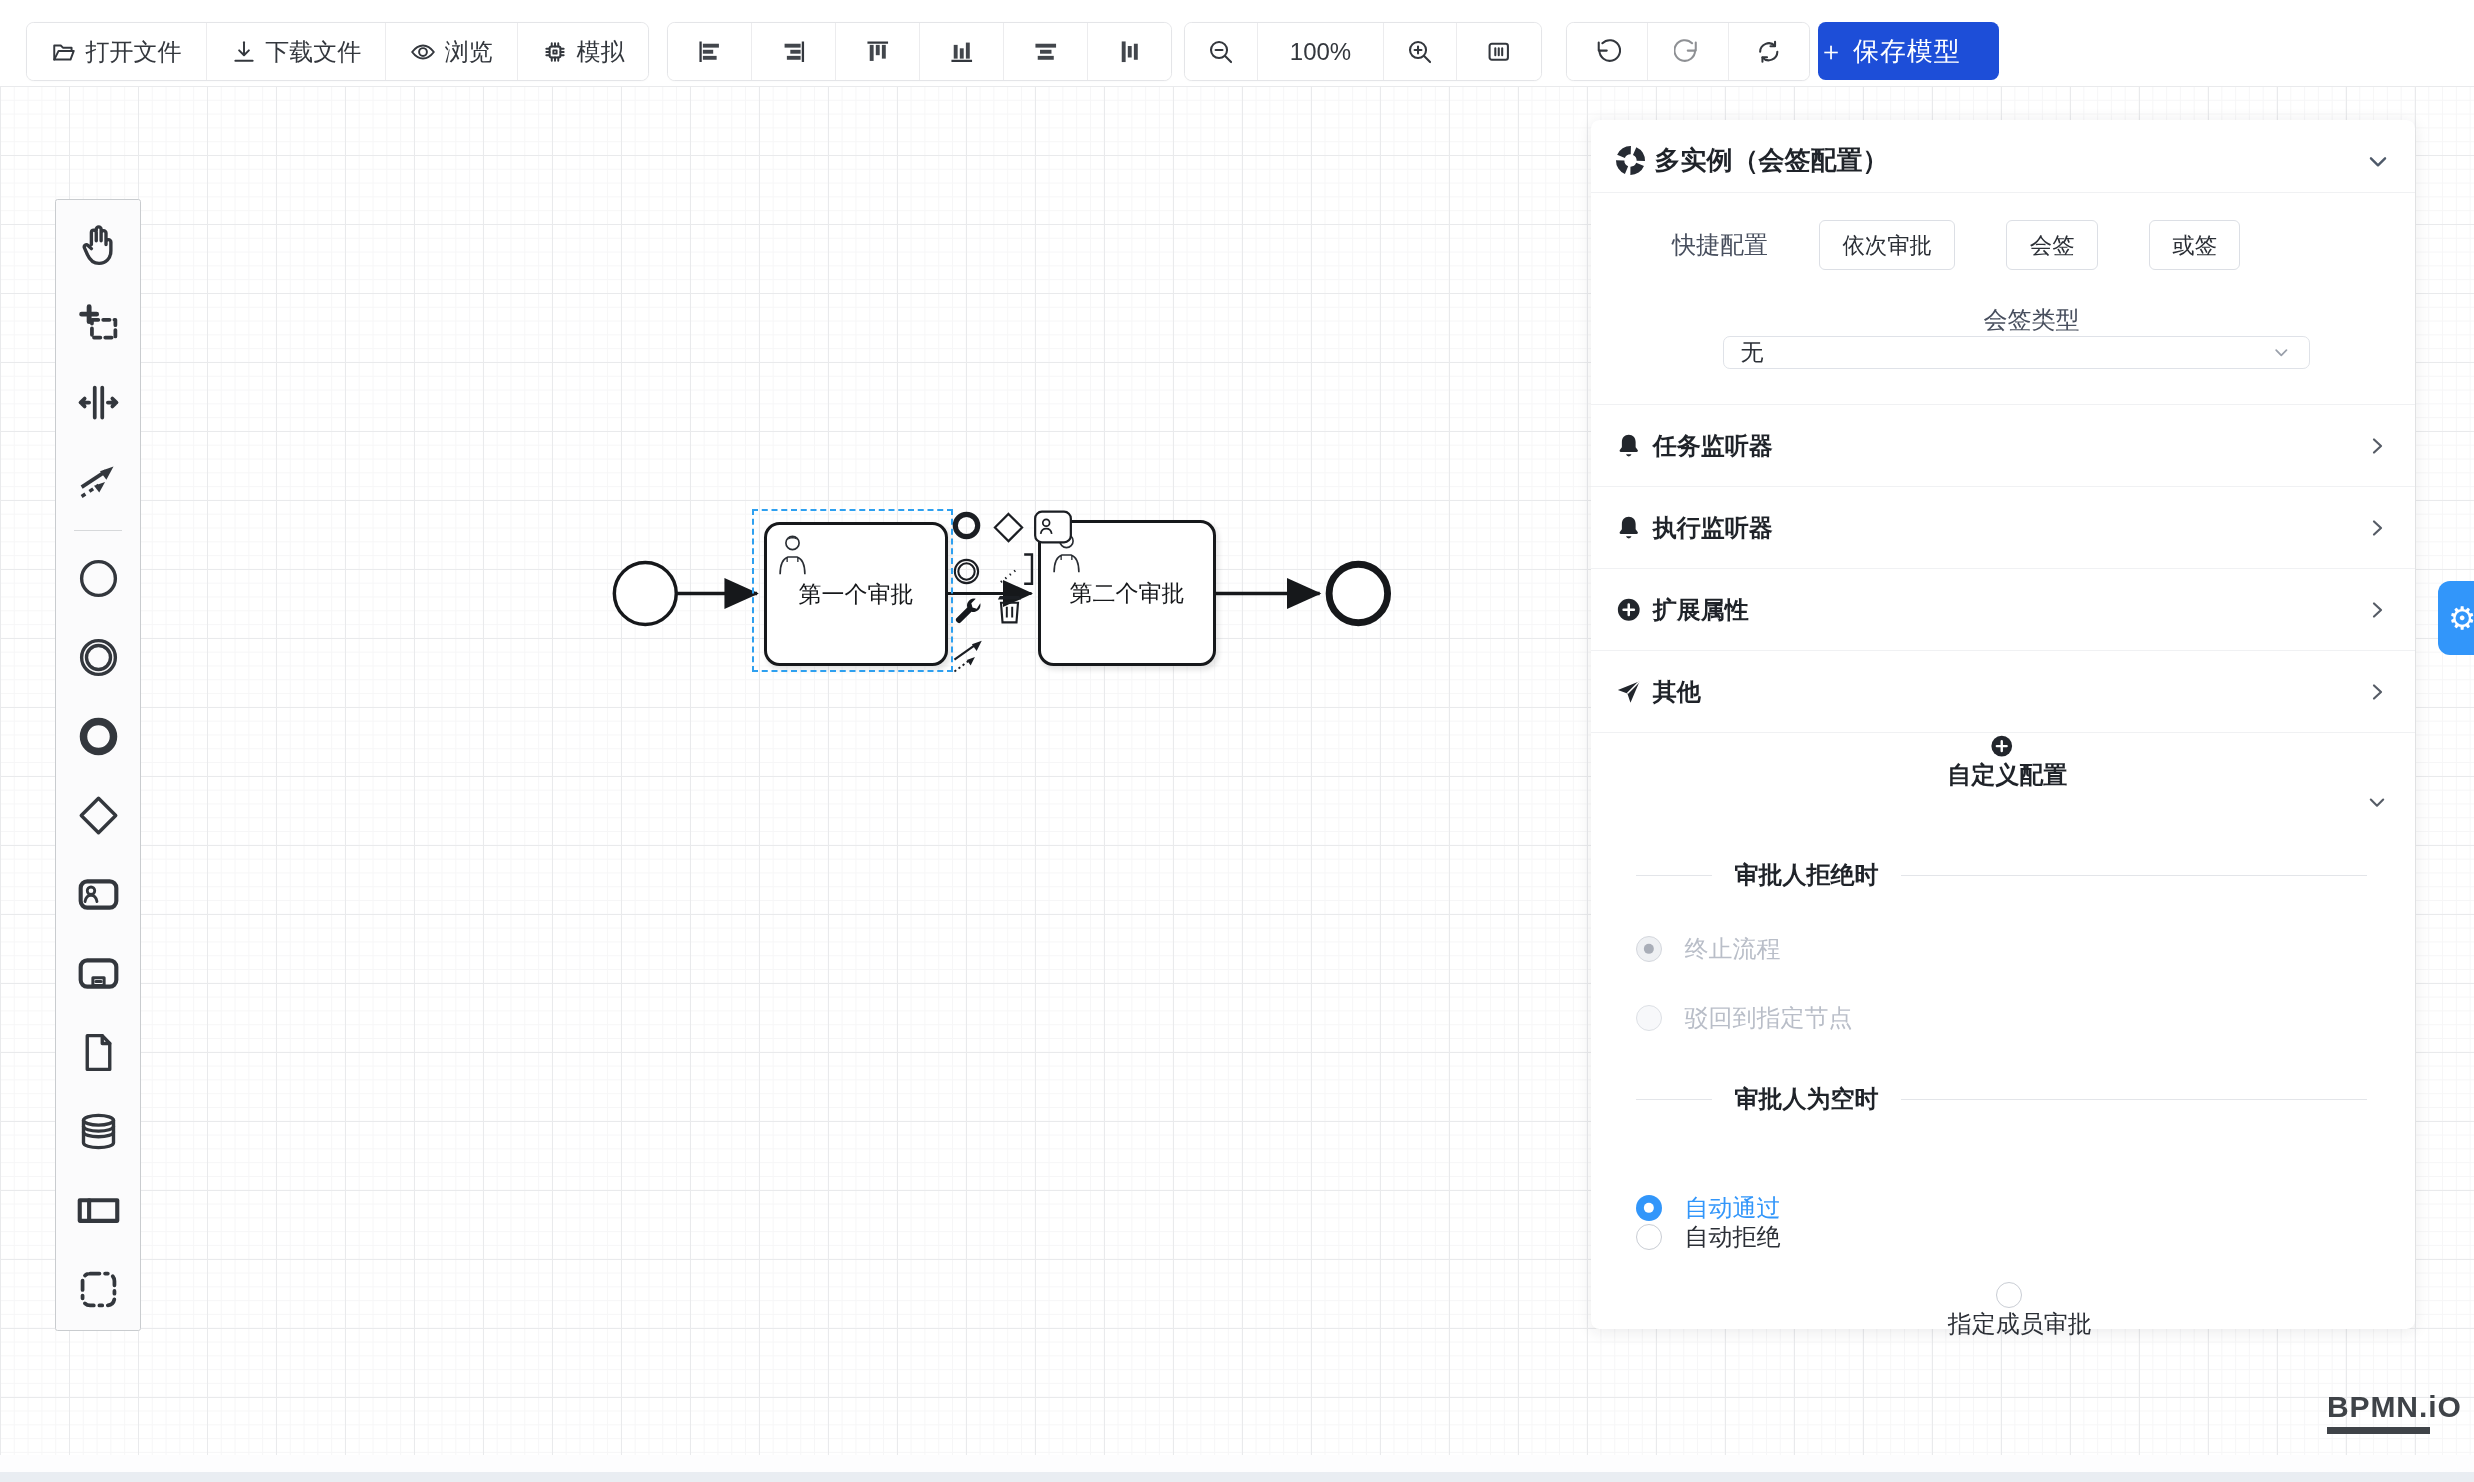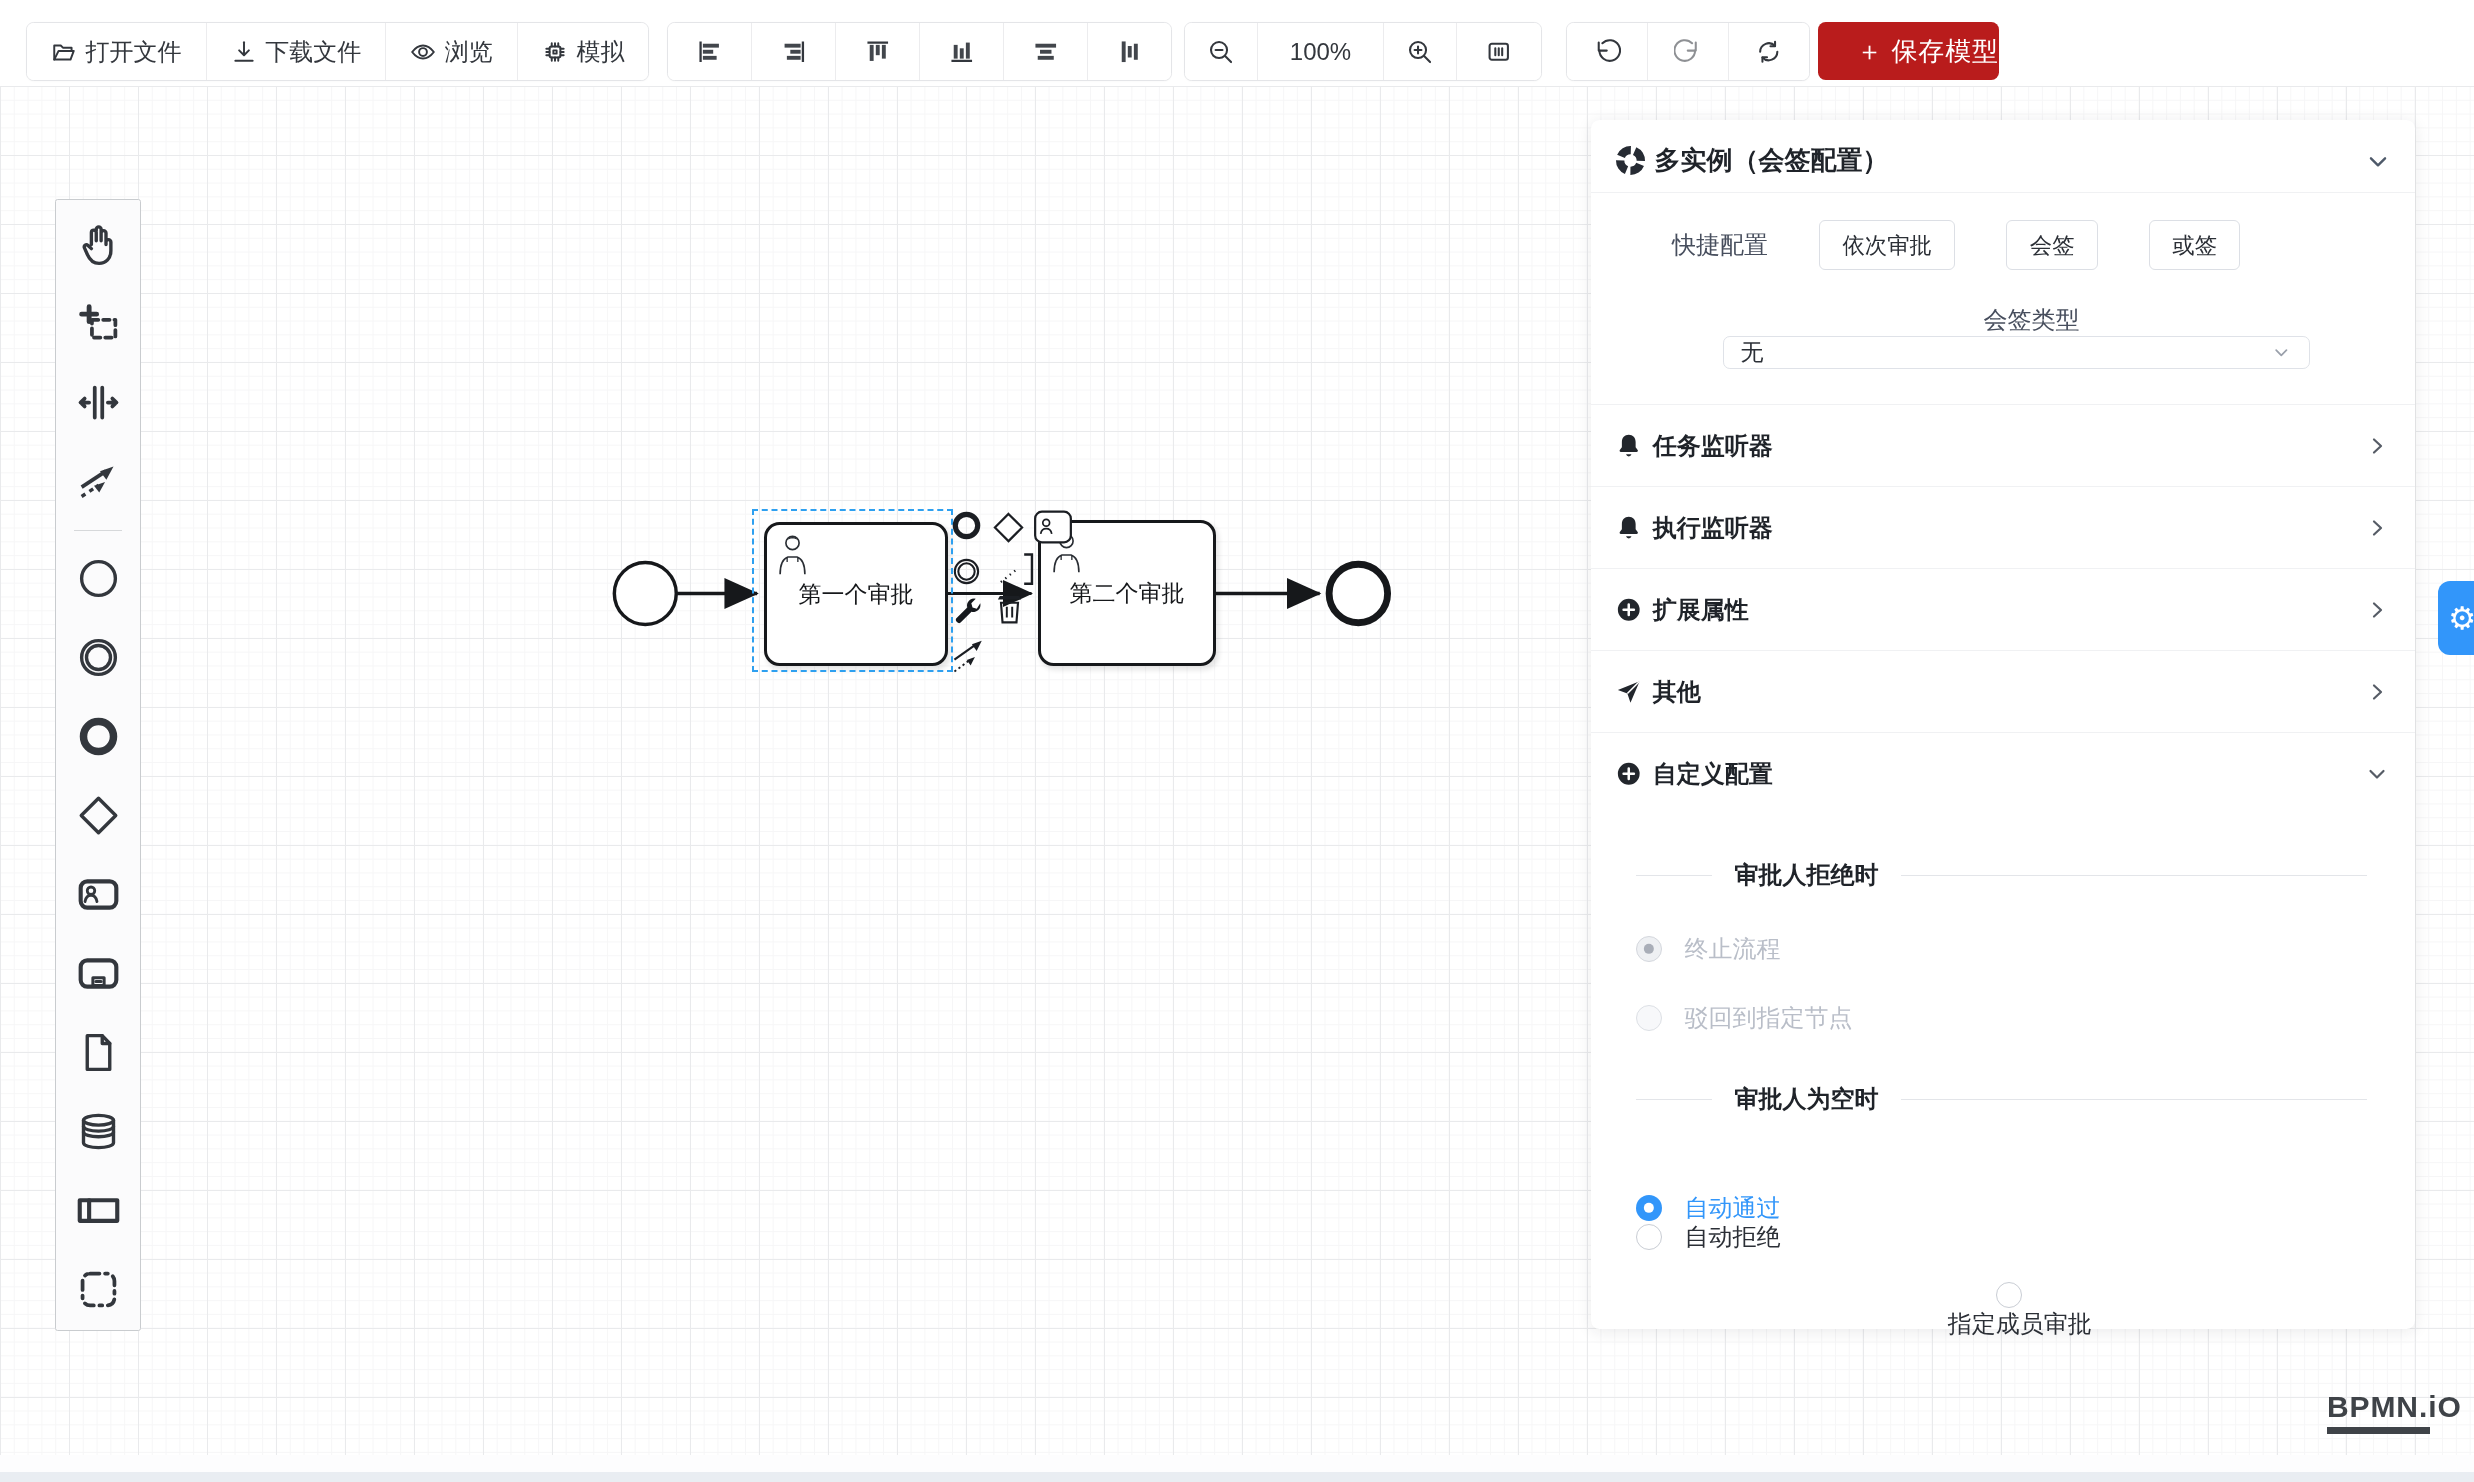--- a/index.html
+++ b/index.html
@@ -32,21 +32,21 @@
   .tb-btn{
     display:flex;align-items:center;justify-content:center;gap:8.6px;
     padding:0 24px;font-size:24px;color:#33373d;border-right:0.9px solid #ececee;
     background:#fff;cursor:pointer;white-space:nowrap;
   }
   .tb-btn:last-child{border-right:none;}
   .tb-btn.iconic{padding:0;}
   .tb-btn svg{display:block;}
   .save-btn{
     position:absolute;left:1818px;top:22.4px;width:181px;height:58px;border-radius:7.7px;
-    background:#b91c1c;color:#fff;font-size:26px;display:flex;align-items:center;justify-content:flex-end;
+    background:#1d4ed8;color:#fff;font-size:26px;display:flex;align-items:center;justify-content:flex-start;
     cursor:pointer;letter-spacing:0.9px;
   }
 
   
   .palette{
     position:absolute;left:55px;top:199px;width:86px;height:1132px;z-index:25;
     background:#fbfbfc;border:0.9px solid #c9cccf;border-radius:2.6px;
     display:flex;flex-direction:column;align-items:center;padding-top:5.2px;box-sizing:border-box;
   }
   .pal-item{width:79px;height:79px;display:flex;align-items:center;justify-content:center;cursor:pointer;}
@@ -97,21 +97,21 @@
   }
   .quick-btn:first-of-type{margin-left:26px;}
   .p-select{
     margin-left:26px;width:551px;height:53px;border:0.9px solid #dfe2e8;border-radius:6.9px;
     display:flex;align-items:center;font-size:23px;color:#2b2f36;padding:0 17px;cursor:pointer;
     justify-content:space-between;
   }
 
   .acc{position:absolute;left:0;right:0;top:284px;border-top:0.9px solid #f0f1f3;}
   .acc-row{height:81px;display:flex;align-items:center;padding:0 26px 0 24px;border-bottom:0.9px solid #f0f1f3;cursor:pointer;}
-  .acc-row:last-child{border-bottom:none;}
+  .acc-row:last-child{border-bottom:none;flex-direction:column;}
   .acc-row .lbl{font-size:24px;font-weight:600;color:#1f2329;margin-left:10.3px;}
   .acc-row .chev{margin-left:auto;}
 
   .sec-head{position:absolute;left:45px;right:48px;height:52px;display:flex;align-items:center;}
   .sec-head .l1{width:76px;height:0.9px;background:#e3e5e9;}
   .sec-head .t{font-size:24px;font-weight:600;color:#1f2329;margin:0 22.4px;}
   .sec-head .l2{flex:1;height:0.9px;background:#e3e5e9;}
 
   .radio-row{position:absolute;left:45px;right:34px;height:43px;display:flex;align-items:center;cursor:pointer;}
   .radio{width:26px;height:26px;border-radius:50%;box-sizing:border-box;position:relative;flex:none;}

